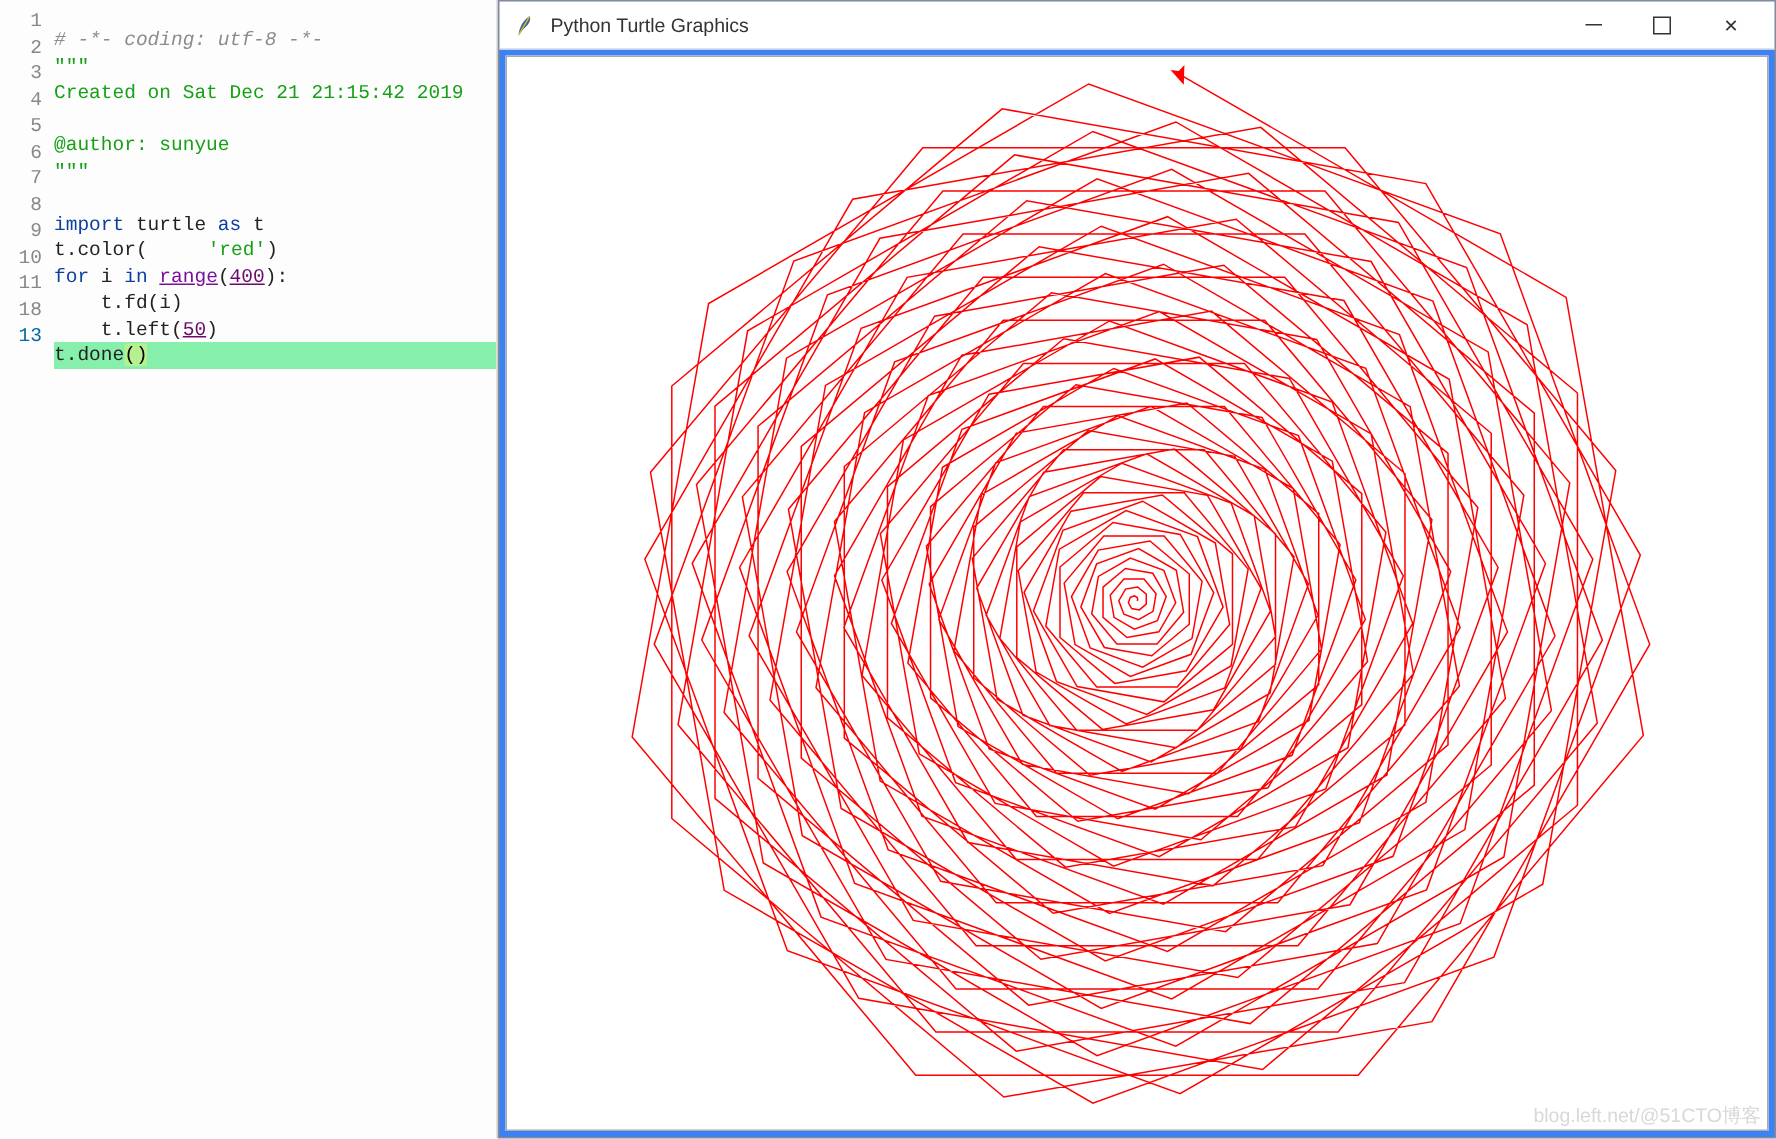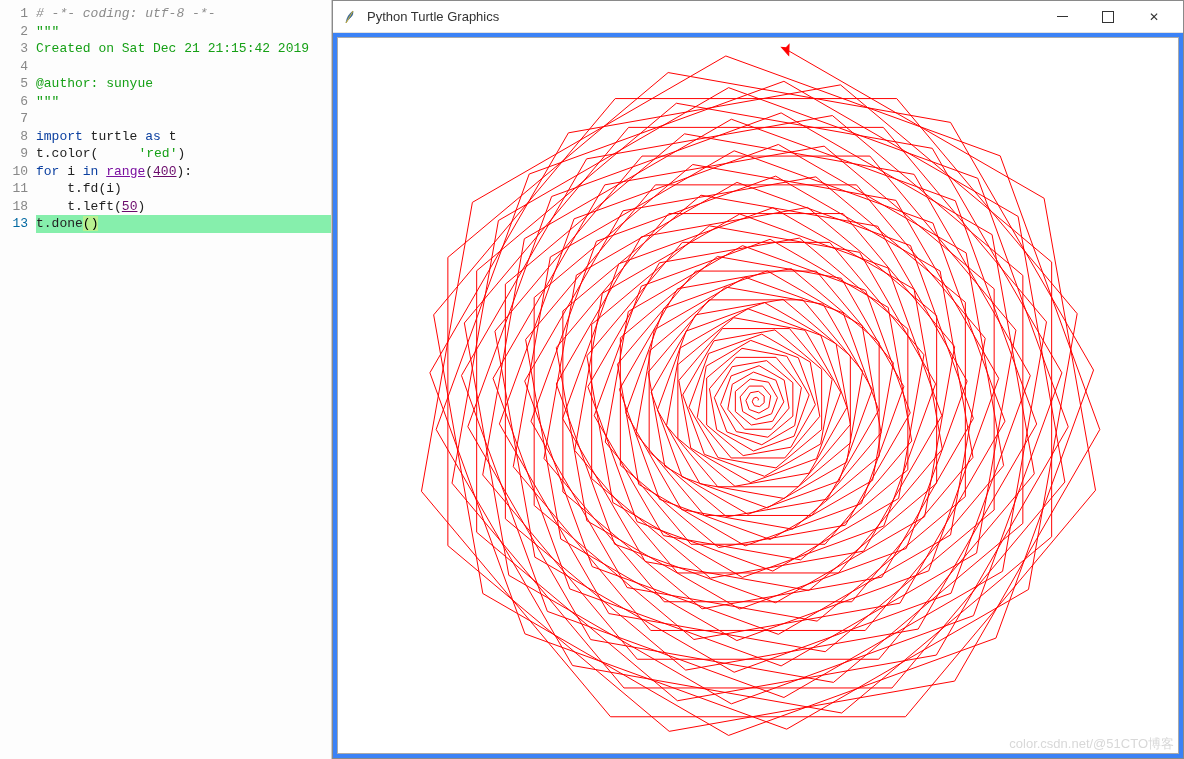--- a/index.html
+++ b/index.html
@@ -27,21 +27,21 @@
       padding-top: 5px;
       padding-right: 4px;
       user-select: none;
       background: #fdfdfd;
       line-height: 17.5px;
       font-size: 13px;
     }
     .gutter div.current { color: #0369a1; font-weight: normal; }
     .code-area {
       flex: 1;
-      padding-top: 5px;
+      padding-top: 18px;
       padding-left: 4px;
       line-height: 17.5px;
       white-space: pre;
       font-size: 13px;
     }
     .code-line.current { background: #86efac; }
     .tk-comment { color: #8c8c8c; font-style: italic; }
     .tk-docstring { color: #16a016; }
     .tk-keyword { color: #0a3fa0; }
     .tk-builtin { color: #7a0fa0; text-decoration: underline; }
@@ -143,13 +143,13 @@
     </div>
   </div>
   <div class="canvas-area">
     <svg id="turtle-svg" viewBox="0 0 840 720">
         <path d="M 420 365 L 420.0 365.0 L 420.5 364.4 L 420.2 362.9 L 418.3 361.8 L 415.5 362.8 L 414.2 366.4 L 416.4 370.3 L 421.6 371.2 L 426.2 367.3 L 426.2 360.6 L 420.4 355.8 L 412.3 357.2 L 407.8 365.0 L 411.2 374.1 L 421.0 377.7 L 430.8 372.1 L 432.8 360.3 L 424.7 350.5 L 411.2 350.5 L 402.0 361.4 L 404.6 376.2 L 418.2 384.1 L 433.7 378.4 L 439.6 362.2 L 430.6 346.6 L 412.2 343.4 L 397.2 355.9 L 397.2 376.2 L 413.3 389.7 L 434.7 385.9 L 446.0 366.4 L 438.0 344.6 L 415.5 336.4 L 394.1 348.7 L 389.6 373.8 L 406.5 394.0 L 433.5 394.0 L 451.3 372.7 L 446.4 344.6 L 421.1 330.0 L 392.9 340.3 L 382.3 369.2 L 398.1 396.4 L 429.9 402.0 L 455.1 380.8 L 455.1 347.1 L 428.7 324.9 L 394.0 331.0 L 376.0 362.2 L 388.6 396.7 L 423.8 409.6 L 456.9 390.4 L 463.7 352.0 L 438.2 321.6 L 397.7 321.6 L 371.1 353.2 L 378.4 394.5 L 415.5 415.9 L 456.3 401.0 L 471.5 359.5 L 449.0 320.5 L 403.9 312.5 L 368.3 342.4 L 368.3 389.7 L 405.1 420.5 L 453.1 412.1 L 477.8 369.2 L 460.6 322.0 L 412.7 304.5 L 367.9 330.4 L 358.8 382.1 L 393.0 422.9 L 447.0 422.9 L 482.2 381.0 L 472.6 326.3 L 423.8 298.2 L 370.3 317.7 L 350.5 371.9 L 379.8 422.6 L 438.1 432.9 L 484.1 394.3 L 484.1 333.6 L 437.0 294.0 L 375.7 304.9 L 344.2 359.4 L 366.0 419.3 L 426.6 441.4 L 483.1 408.8 L 494.6 343.8 L 451.7 292.6 L 384.2 292.6 L 340.3 344.9 L 352.3 412.9 L 412.7 447.7 L 478.9 423.6 L 503.3 356.7 L 467.3 294.3 L 395.6 281.7 L 339.3 328.9 L 339.3 403.2 L 396.8 451.4 L 471.4 438.2 L 509.6 372.0 L 483.2 299.4 L 409.9 272.7 L 341.7 312.1 L 327.9 390.4 L 379.5 451.9 L 460.5 451.9 L 513.0 389.2 L 498.7 308.0 L 426.6 266.4 L 347.7 295.1 L 318.7 374.7 L 361.5 448.8 L 446.4 463.7 L 513.0 407.8 L 513.0 320.1 L 445.2 263.2 L 357.4 278.7 L 312.4 356.6 L 343.4 441.9 L 429.4 473.2 L 509.3 427.1 L 525.4 335.5 L 465.2 263.7 L 370.7 263.7 L 309.4 336.6 L 326.1 431.2 L 409.9 479.6 L 501.5 446.2 L 535.1 353.9 L 485.6 268.1 L 387.4 250.8 L 310.4 315.4 L 310.4 416.7 L 388.5 482.2 L 489.7 464.4 L 541.5 374.8 L 505.8 276.8 L 407.1 240.9 L 315.6 293.8 L 297.1 398.6 L 366.0 480.8 L 474.0 480.8 L 543.9 397.5 L 524.9 289.7 L 429.4 234.5 L 325.1 272.5 L 286.9 377.5 L 343.1 474.9 L 454.7 494.6 L 542.0 421.3 L 542.0 306.6 L 453.5 232.3 L 339.0 252.5 L 280.5 353.8 L 320.8 464.5 L 432.2 505.0 L 535.4 445.4 L 556.3 327.2 L 478.7 234.7 L 357.2 234.7 L 278.6 328.4 L 299.9 449.5 L 407.1 511.4 L 524.1 468.8 L 566.9 351.1 L 503.9 242.0 L 379.1 220.0 L 281.4 301.9 L 281.4 430.2 L 380.3 513.1 L 508.0 490.6 L 573.3 377.5 L 528.4 254.2 L 404.4 209.1 L 289.4 275.4 L 266.2 406.9 L 352.5 509.8 L 487.5 509.8 L 574.8 405.8 L 551.1 271.3 L 432.2 202.7 L 302.5 249.9 L 255.1 380.3 L 324.8 501.1 L 462.9 525.5 L 570.9 434.8 L 570.9 293.1 L 461.8 201.5 L 320.7 226.4 L 248.7 351.1 L 298.2 487.1 L 434.9 536.8 L 561.6 463.7 L 587.1 319.0 L 492.2 205.8 L 343.7 205.8 L 247.7 320.1 L 273.8 467.8 L 404.3 543.2 L 546.7 491.4 L 598.8 348.3 L 522.3 215.8 L 370.8 189.1 L 252.5 288.4 L 252.5 443.7 L 372.0 543.9 L 526.4 516.7 L 605.1 380.3 L 551.0 231.6 L 401.6 177.2 L 263.2 257.1 L 235.4 415.2 L 339.0 538.7 L 501.0 538.7 L 605.6 414.0 L 577.2 253.0 L 435.0 170.9 L 279.9 227.3 L 223.2 383.1 L 306.5 527.3 L 471.2 556.3 L 599.9 448.3 L 599.9 279.6 L 470.0 170.6 L 302.4 200.2 L 216.9 348.3 L 275.6 509.7 L 437.7 568.7 L 587.8 482.0 L 618.0 310.7 L 505.7 176.8 L 330.2 176.8 L 216.9 311.8 L 247.6 486.1 L 401.5 575.0 L 569.3 514.0 L 630.6 345.5 L 540.6 189.6 L 362.6 158.3 L 223.5 274.9 L 223.5 457.2 L 363.7 574.8 L 544.7 542.9 L 636.9 383.1 L 573.6 209.0 L 398.8 145.4 L 237.1 238.8 L 204.5 423.4 L 325.5 567.7 L 514.5 567.7 L 636.5 422.3 L 603.4 234.7 L 437.8 139.1 L 257.3 204.7 L 191.4 385.9 L 288.2 553.4 L 479.5 587.2 L 628.8 461.8 L 628.8 266.1 L 478.3 139.8 L 284.1 174.0 L 185.1 345.5 L 253.0 532.3 L 440.5 600.5 L 613.9 500.4 L 648.8 302.4 L 519.2 147.9 L 316.7 147.9 L 186.0 303.6 L 221.4 504.5 L 398.7 606.8 L 591.9 536.6 L 662.4 342.7 L 558.9 163.5 L 354.3 127.4 L 194.6 261.4 L 194.6 470.7 L 355.5 605.7 L 563.0 569.1 L 668.7 385.9 L 596.2 186.4 L 396.0 113.6 L 210.9 220.5 L 173.6 431.7 L 312.0 596.6 L 528.0 596.6 L 667.3 430.6 L 629.6 216.4 L 440.5 107.2 L 234.8 182.1 L 159.6 388.6 L 269.8 579.6 L 487.7 618.0 L 657.8 475.3 L 657.8 252.6 L 486.6 108.9 L 265.7 147.9 L 153.2 342.7 L 230.5 554.8 L 443.3 632.3 L 640.1 518.7 L 679.7 294.2 L 532.7 118.9 L 303.2 118.9 L 155.1 295.3 L 195.3 522.8 L 396.0 638.7 L 614.4 559.1 L 694.2 340.0 L 577.2 137.3 L 346.0 96.5 L 165.6 247.9 L 165.6 484.2 L 347.2 636.5 L 581.3 595.2 L 700.6 388.7 L 618.7 163.9 L 393.2 81.8 L 184.7 202.2 L 142.8 440.0 L 298.5 625.6 L 541.5 625.6 L 698.2 438.8 L 655.7 198.0 L 443.3 75.4 L 212.2 159.6 L 127.8 391.4 L 251.5 605.8 L 496.0 648.9 L 686.7 488.8 L 686.7 239.1 L 494.9 78.1 L 247.4 121.7 L 121.4 339.9 L 207.9 577.4 L 446.1 664.1 L 666.3 537.0 L 710.5 285.9 L 546.2 90.0 L 289.7 90.0 L 124.3 287.0 L 169.1 541.1 L 393.2 670.5 L 637.0 581.7 L 726.0 337.2 L 595.5 111.1 L 337.8 65.7 L 136.7 234.4 L 136.7 497.7 L 338.9 667.4 L 599.6 621.4 L 732.4 391.5 L 641.3 141.3 L 390.4 50.0 L 158.6 183.8 L 111.9 448.3 L 285.0 654.5 L 555.0 654.5 L 729.0 447.1 L 681.9 179.7 L 446.1 43.6 L 189.6 137.0 L 95.9 394.2 L 233.2 631.9 L 504.3 679.7 L 715.7 502.3 L 715.7 225.6 L 503.1 47.2 L 229.1 95.5 L 89.6 337.1 L 185.3 600.0 L 448.9 696.0 L 692.4 555.3 L 741.4 277.6 L 559.7 61.0 L 276.2 61.0 L 93.4 278.8 L 142.9 559.4 L 390.4 702.3 L 659.6 604.3 L 757.9 334.4 L 613.9 85.0 L 329.5 34.8 L 107.7 220.9 L 107.7 511.2 L 330.6 698.2 L 618.0 647.6 L 764.2 394.3 L 663.9 118.7 L 387.6 18.1 L 132.4 165.5 L 81.1 456.5 L 271.5 683.5 L 568.5 683.5 L 759.9 455.4 L 708.1 161.4 L 448.9 11.8" class="turtle-line"></path>
         <polygon points="0,-6 4,4 0,2 -4,4" transform="translate(448.9,11.8) rotate(-200)" class="turtle-cursor"></polygon>
       </svg>
   </div>
 </div>
 
-<div class="watermark">color.csdn.net/@51CTO博客</div>
+<div class="watermark">blog.left.net/@51CTO博客</div>
 
 </body></html>

